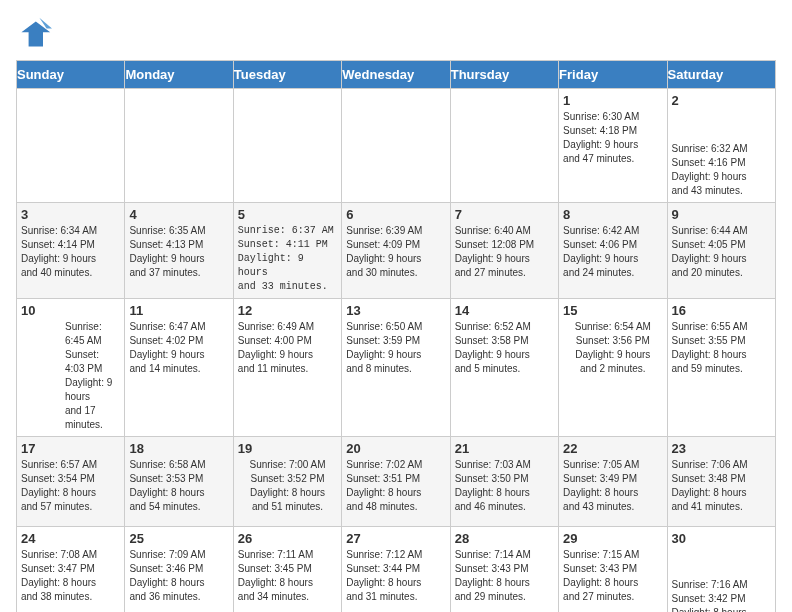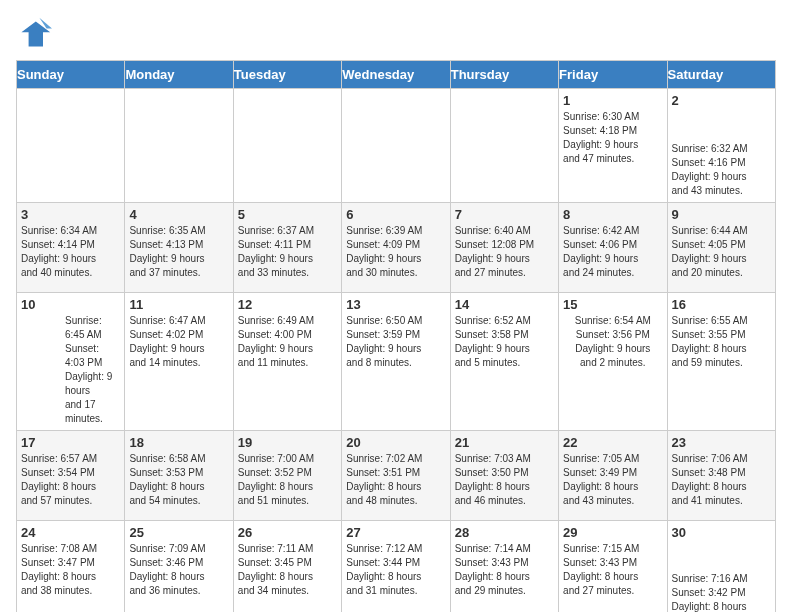--- a/index.html
+++ b/index.html
@@ -156,21 +156,21 @@
         </td>
         <td>
           <span class="day-num">4</span>
           <div class="day-info" style="white-space: pre-line;">Sunrise: 6:35 AM
 Sunset: 4:13 PM
 Daylight: 9 hours
 and 37 minutes.</div>
         </td>
         <td>
           <span class="day-num">5</span>
-          <div class="day-info" style="white-space: pre-line;">Sunrise: 6:37 AM
+          <div class="day-info" style="white-space: pre-line; font-family: Liberation Mono, monospace;">Sunrise: 6:37 AM
 Sunset: 4:11 PM
 Daylight: 9 hours
 and 33 minutes.</div>
         </td>
         <td>
           <span class="day-num">6</span>
           <div class="day-info" style="white-space: pre-line;">Sunrise: 6:39 AM
 Sunset: 4:09 PM
 Daylight: 9 hours
 and 30 minutes.</div>
@@ -258,21 +258,21 @@
         </td>
         <td>
           <span class="day-num">18</span>
           <div class="day-info" style="white-space: pre-line;">Sunrise: 6:58 AM
 Sunset: 3:53 PM
 Daylight: 8 hours
 and 54 minutes.</div>
         </td>
         <td>
           <span class="day-num">19</span>
-          <div class="day-info" style="white-space: pre-line;">Sunrise: 7:00 AM
+          <div class="day-info" style="white-space: pre-line; text-align: center;">Sunrise: 7:00 AM
 Sunset: 3:52 PM
 Daylight: 8 hours
 and 51 minutes.</div>
         </td>
         <td>
           <span class="day-num">20</span>
           <div class="day-info" style="white-space: pre-line;">Sunrise: 7:02 AM
 Sunset: 3:51 PM
 Daylight: 8 hours
 and 48 minutes.</div>

